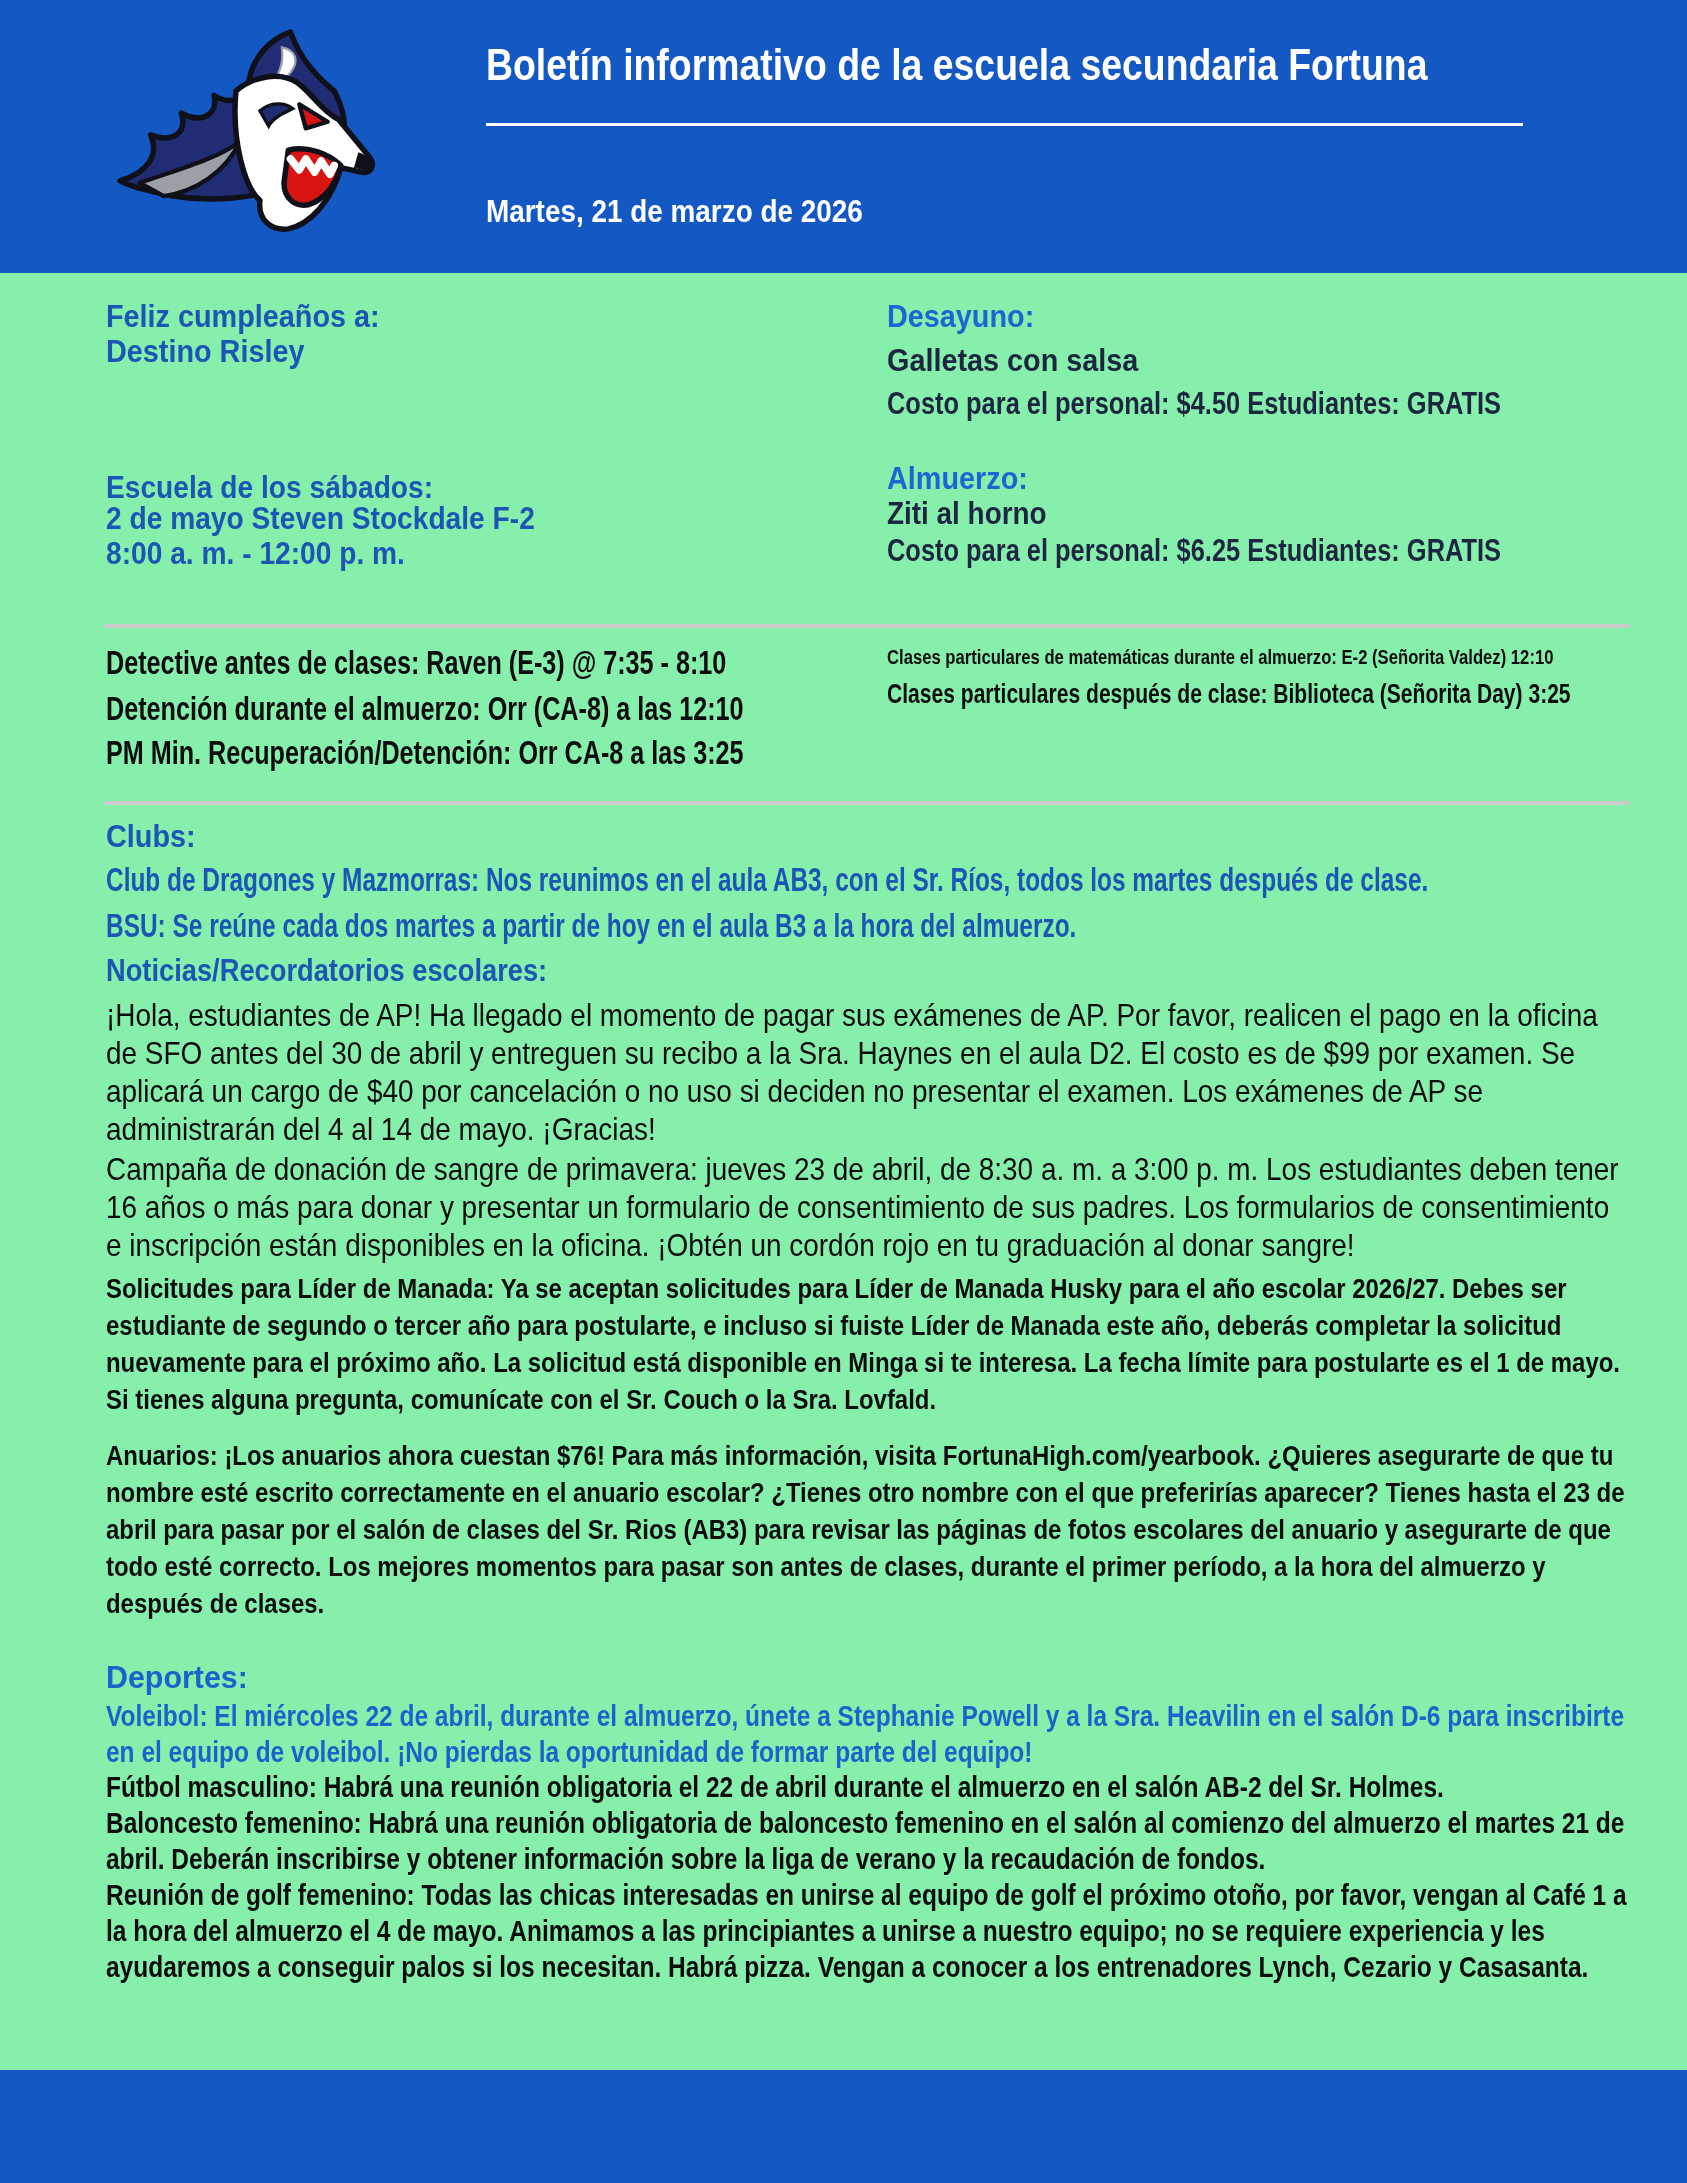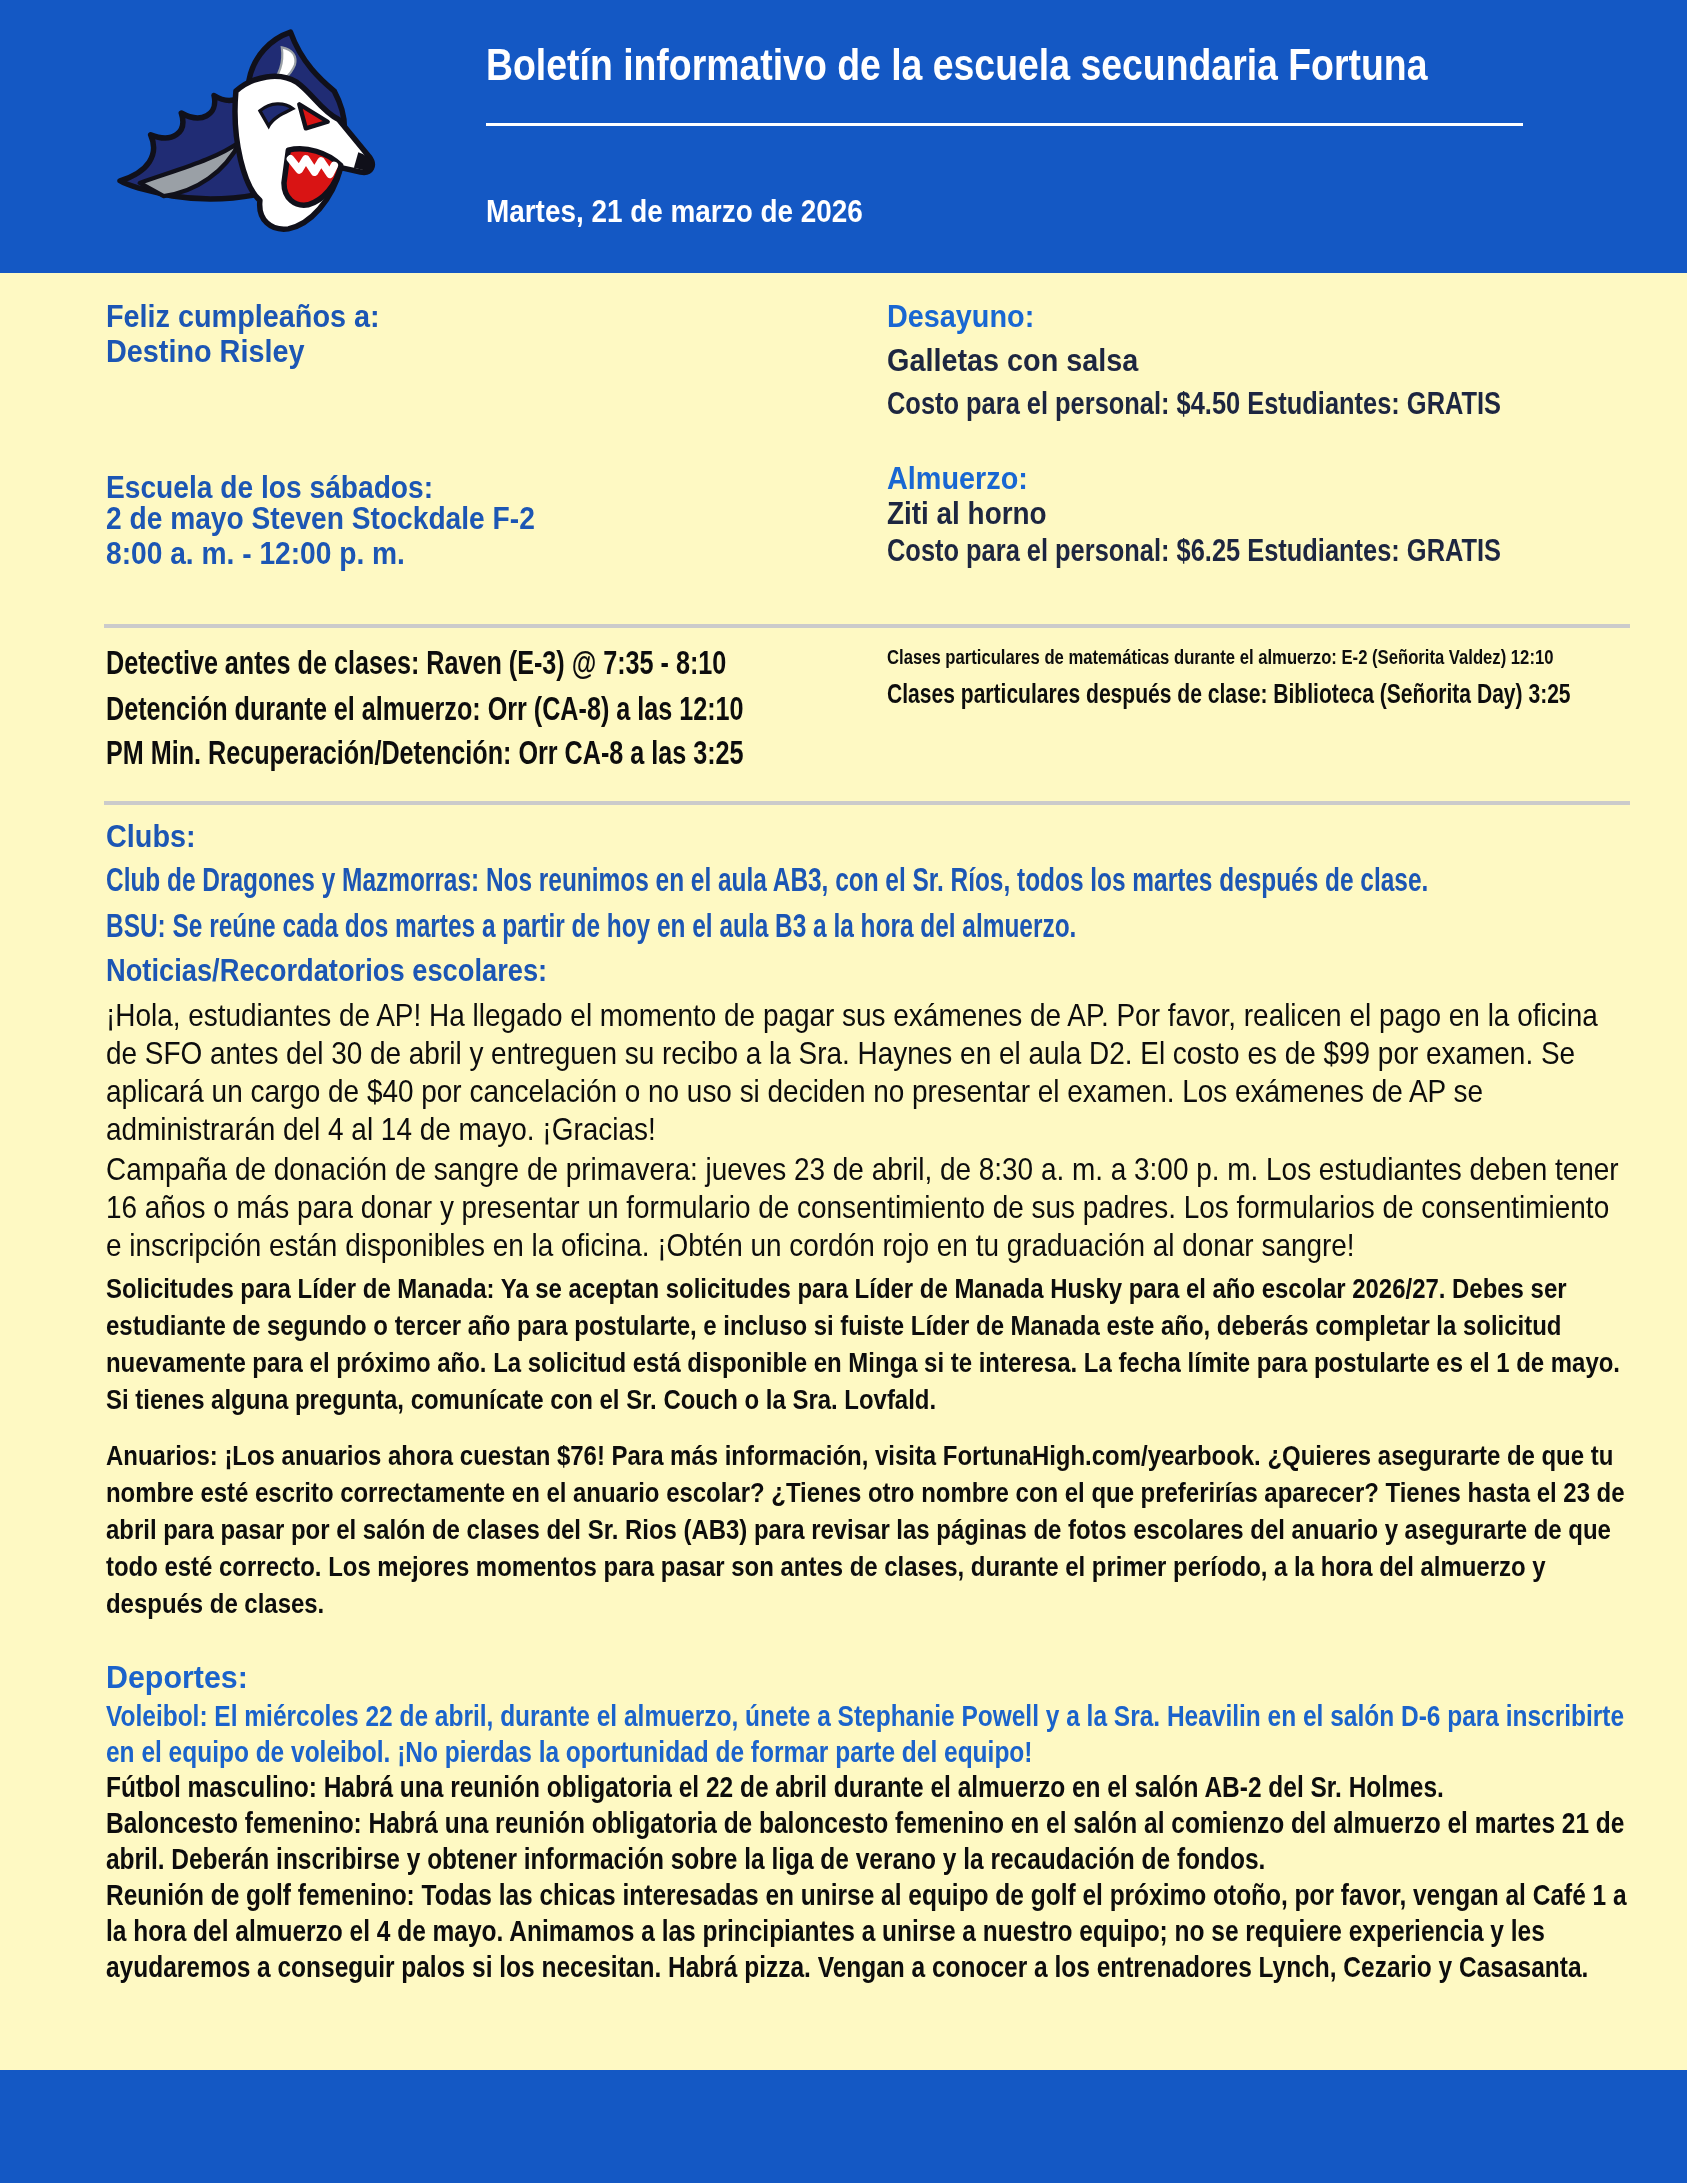--- a/index.html
+++ b/index.html
@@ -1,16 +1,16 @@
 <!DOCTYPE html>
 <html style="font-size:8.7px"><head>
 <meta charset="utf-8">
 <style>
   html,body{margin:0;padding:0;background:#ffffff;}
-  .page{position:relative;width:1687px;height:2183px;background:#fef9c3;overflow:hidden;
+  .page{position:relative;width:1687px;height:2183px;background:#86efac;overflow:hidden;
         font-family:"Liberation Sans", sans-serif;color:#0d0d0d;}
   .abs{position:absolute;}
   .nw{white-space:nowrap;line-height:1;}
   
   .sx74{transform:scaleX(.74);transform-origin:0 0;}
   .sx78{transform:scaleX(.78);transform-origin:0 0;}
   .sx82{transform:scaleX(.82);transform-origin:0 0;}
   .sx85{transform:scaleX(.85);transform-origin:0 0;}
   .sx88{transform:scaleX(.88);transform-origin:0 0;}
   .sx90{transform:scaleX(.90);transform-origin:0 0;}

